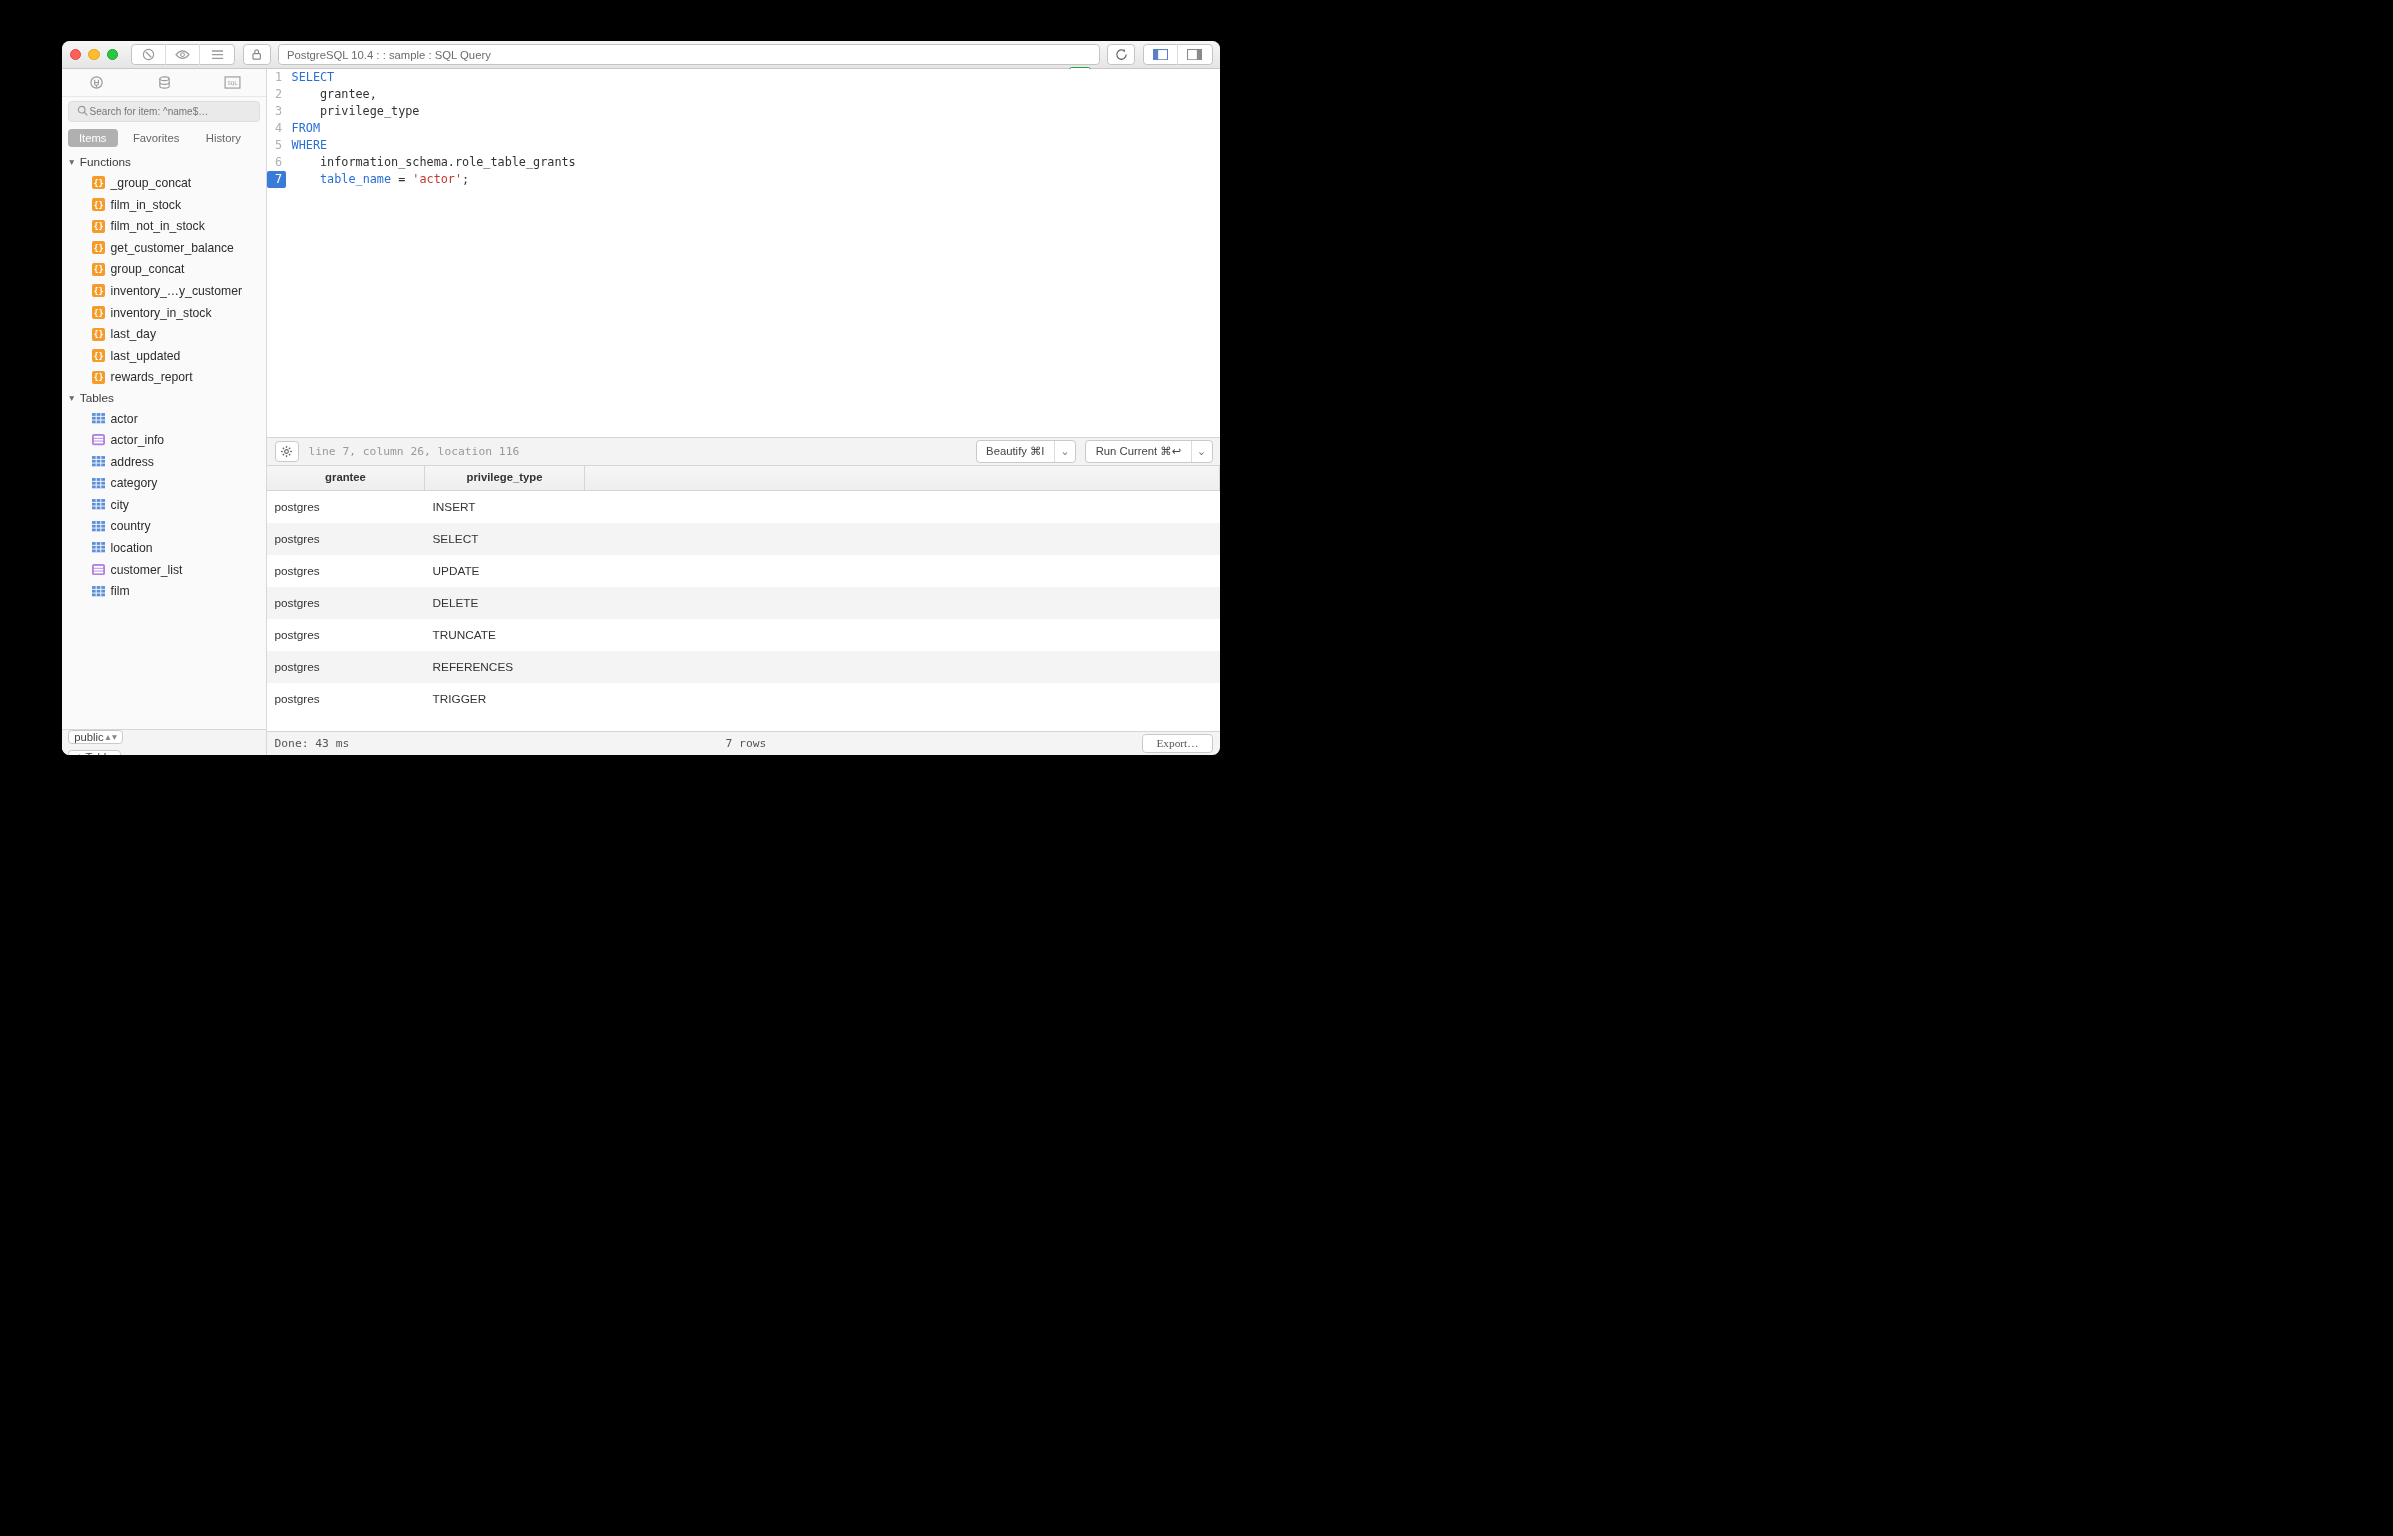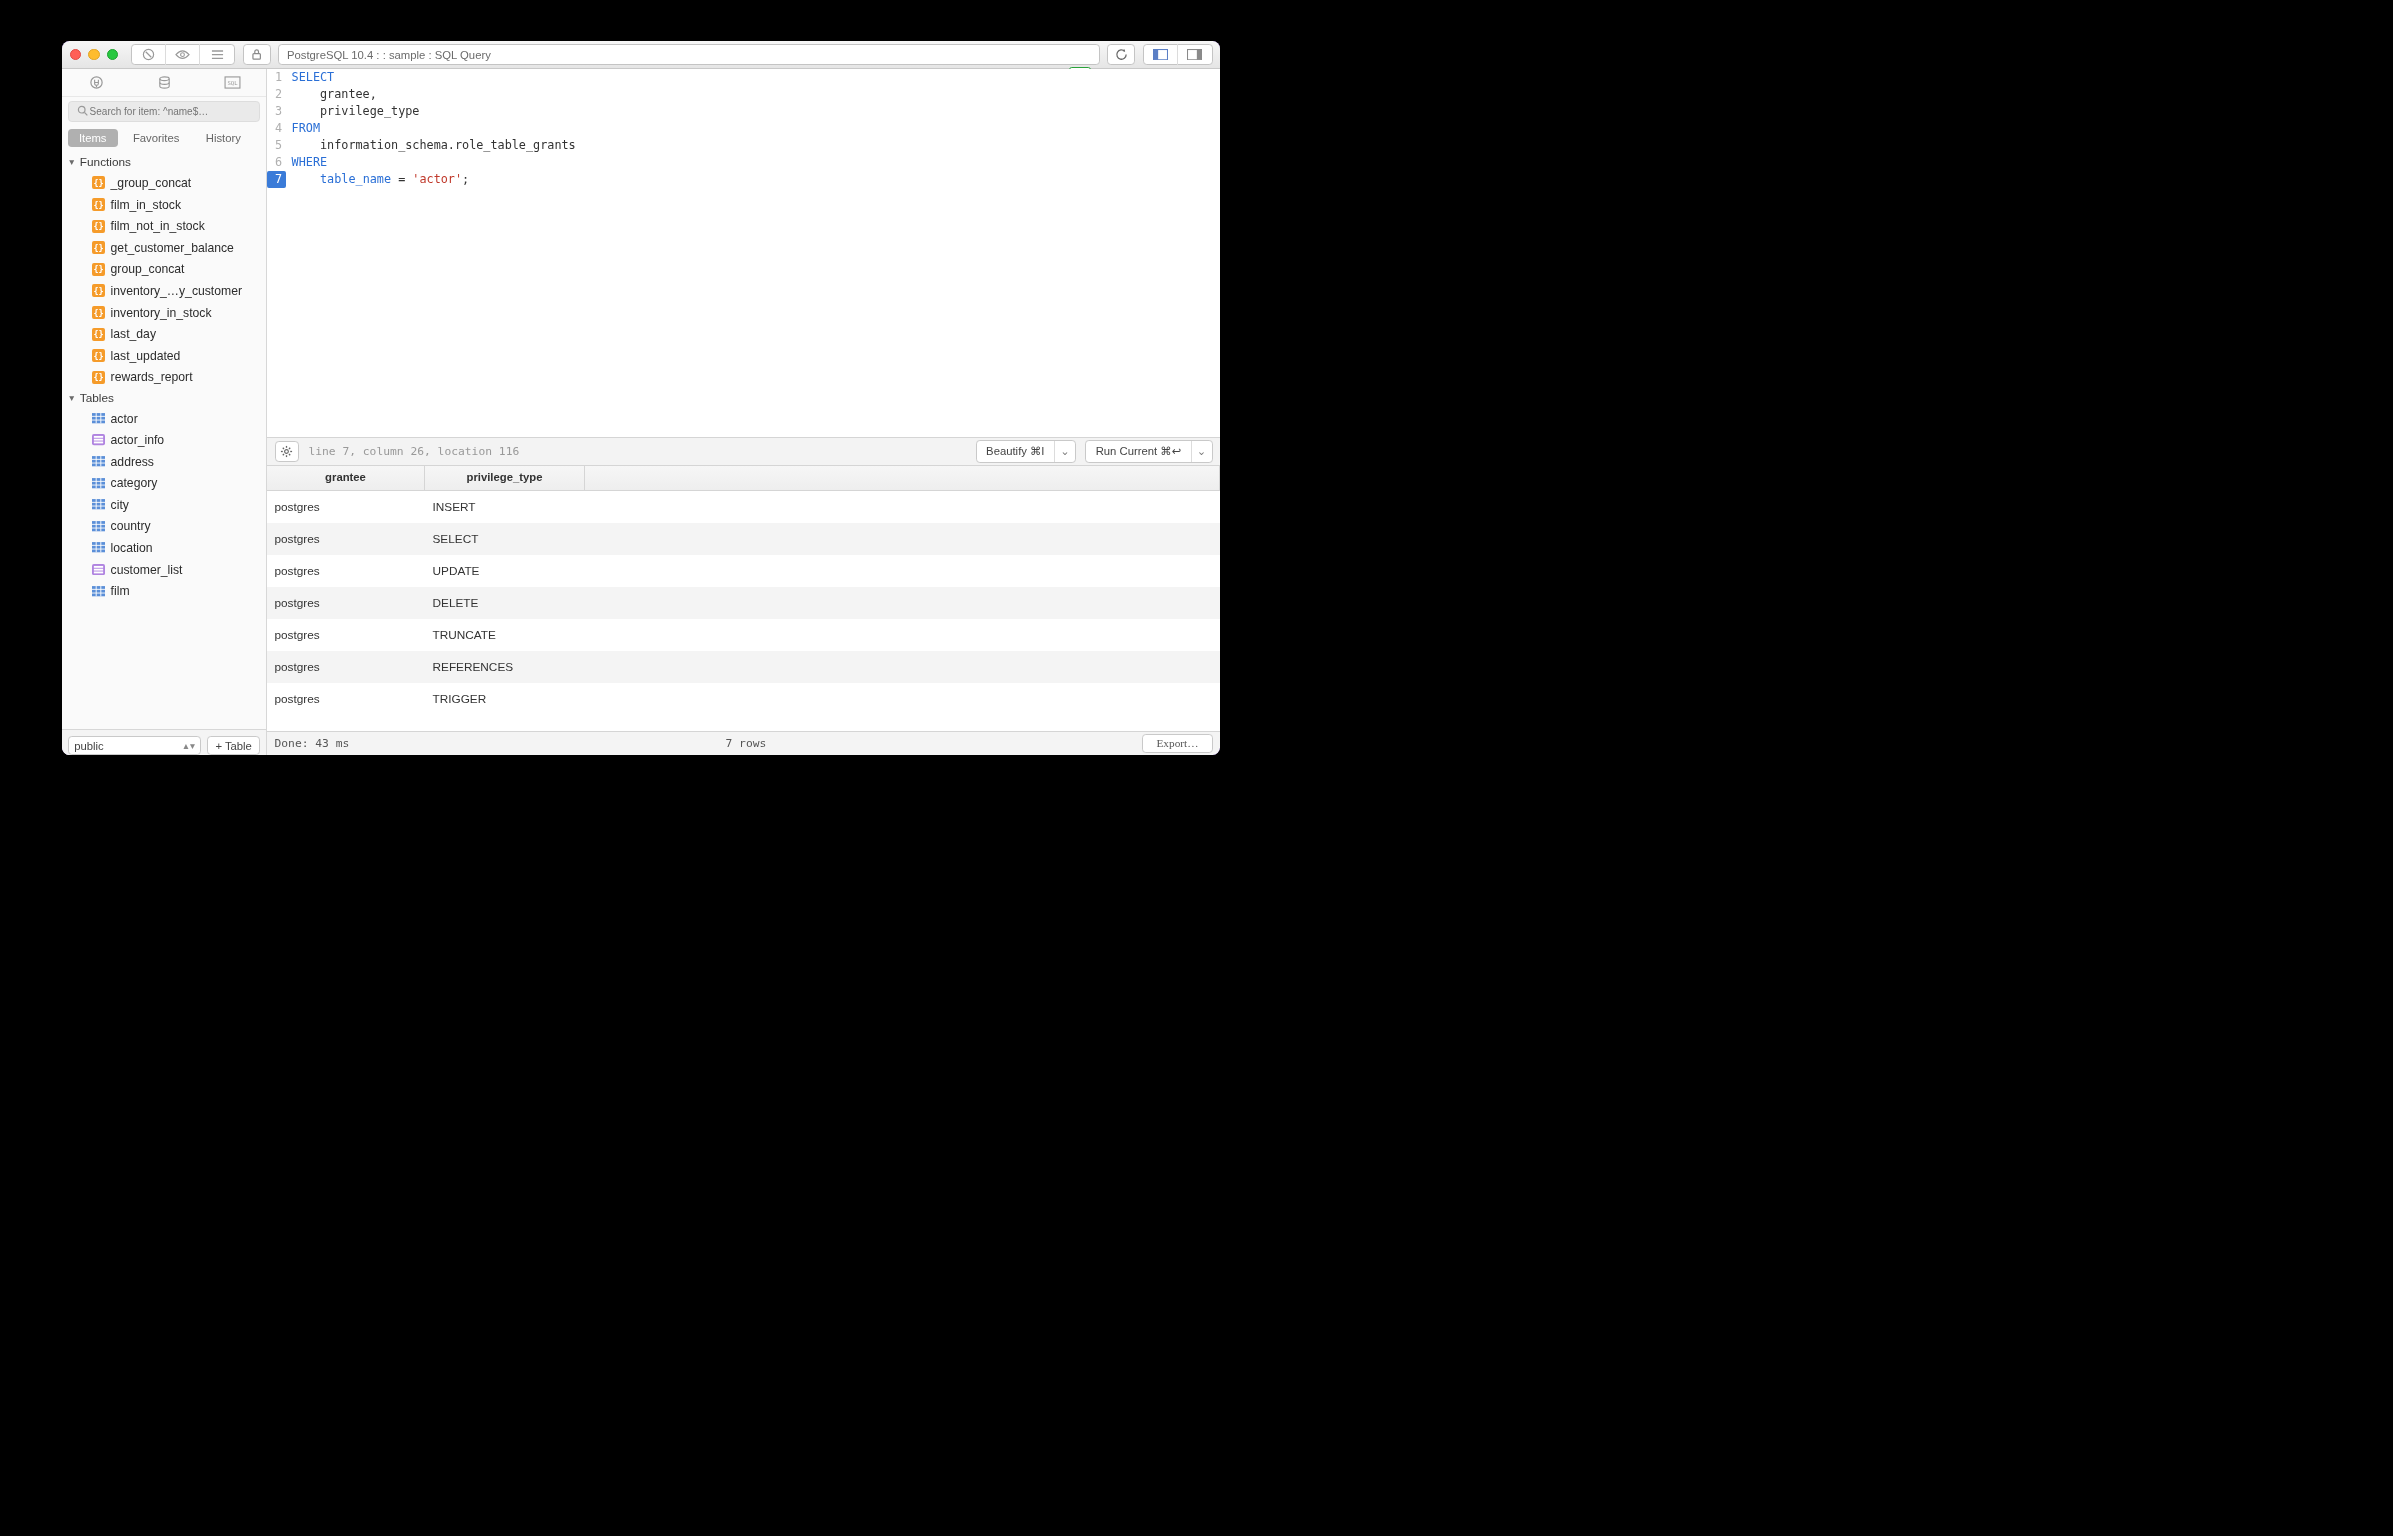--- a/index.html
+++ b/index.html
@@ -163,22 +163,23 @@
     font-family: monospace;
   }
   .tbl-badge {
     width: 13px; height: 11.3px;
     display: inline-block;
   }
   .tbl-badge svg { display:block; }
   .sb-bottom {
     height: 26px;
     border-top: 0.9px solid #d7d7d7;
-    display: flex; align-items: flex-end; padding: 0 5.6px; gap: 5.6px;
+    display: flex; align-items: flex-start; padding: 0 5.6px; gap: 5.6px;
     background: #f4f4f4;
+    flex-direction: column;
   }
   .sb-schema-sel {
     flex: 1; height: 19px; background: #fff; border: 0.9px solid #c9c9c9;
     border-radius: 3.8px; font-size: 11.3px; padding: 0 5.6px; color: #444;
     display:flex; align-items:center; justify-content:space-between;
   }
   .sb-addtbl {
     height: 19px; background: #fff; border: 0.9px solid #c9c9c9;
     border-radius: 3.8px; font-size: 11.3px; padding: 0 7.5px; color: #444;
     display:flex; align-items:center; gap:2.8px;
@@ -583,21 +584,21 @@
       <div class="editor">
         <div class="gutter" id="gutter">
             <div class="ln">1</div>
             <div class="ln">2</div>
             <div class="ln">3</div>
             <div class="ln">4</div>
             <div class="ln">5</div>
             <div class="ln">6</div>
             <div class="ln active">7</div>
           </div>
-        <div class="code" id="code"><div><span class="kw">SELECT</span></div><div>    grantee,</div><div>    privilege_type</div><div><span class="kw">FROM</span></div><div>    information_schema.role_table_grants</div><div><span class="kw">WHERE</span></div><div>    <span class="col">table_name</span> = <span class="str">'actor'</span>;</div></div>
+        <div class="code" id="code"><div><span class="kw">SELECT</span></div><div>    grantee,</div><div>    privilege_type</div><div><span class="kw">FROM</span></div><div><span class="kw">WHERE</span></div><div>    information_schema.role_table_grants</div><div>    <span class="col">table_name</span> = <span class="str">'actor'</span>;</div></div>
       </div>
 
       <div class="midbar">
         <div class="gear-btn">
           <svg width="13" height="13" viewBox="0 0 14 14">
               <circle cx="7" cy="7" r="2" fill="none" stroke="#666" stroke-width="1.2"></circle>
               <g stroke="#666" stroke-width="1.4">
                 <line x1="7" y1="1" x2="7" y2="3"></line>
                 <line x1="7" y1="11" x2="7" y2="13"></line>
                 <line x1="1" y1="7" x2="3" y2="7"></line>

